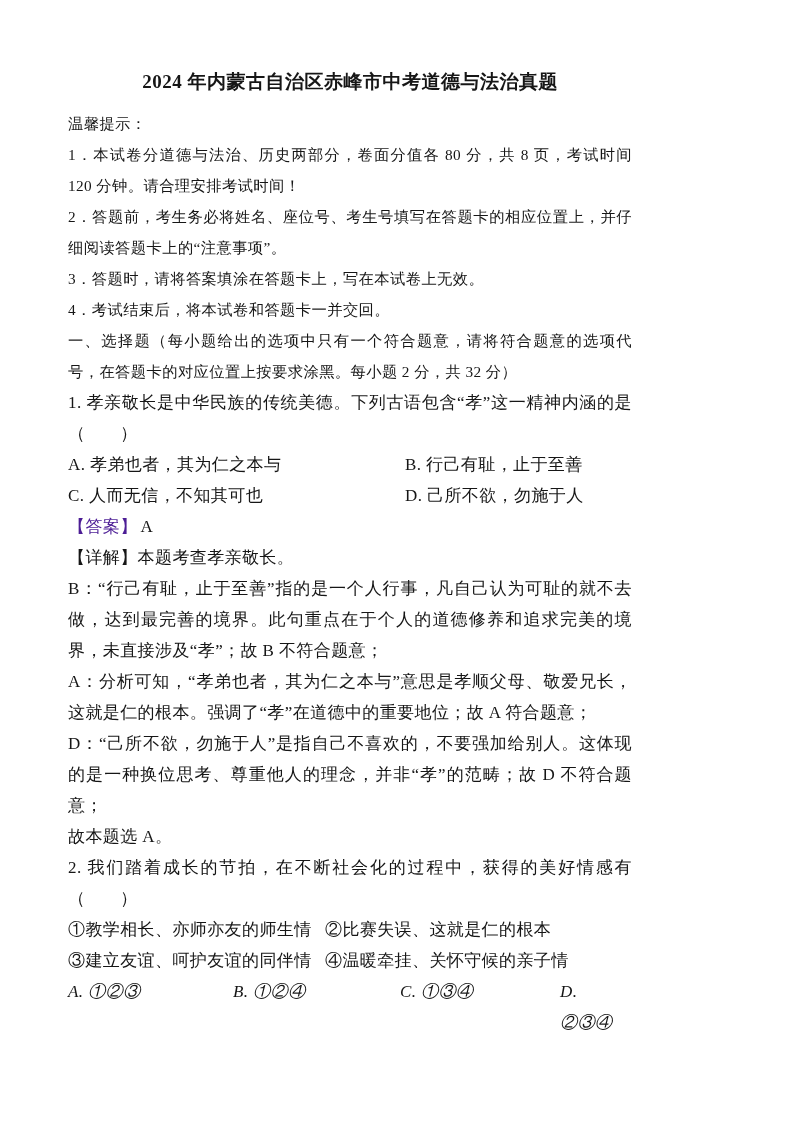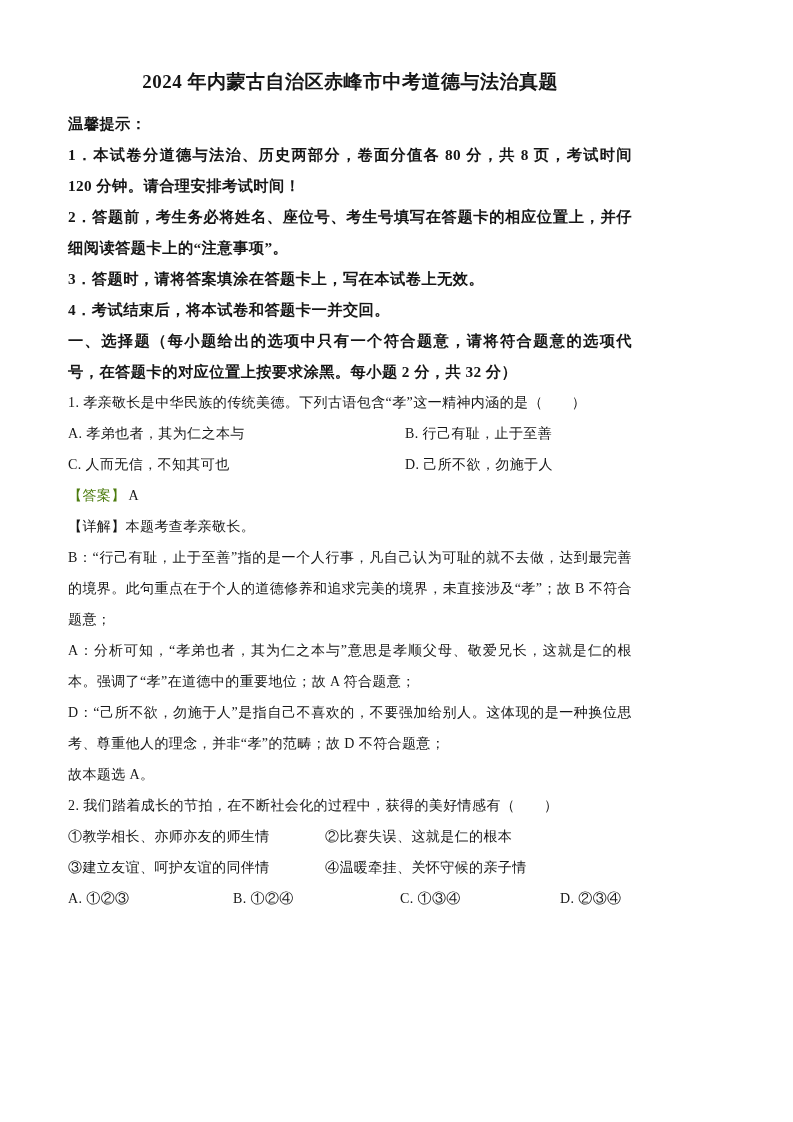--- a/index.html
+++ b/index.html
@@ -18,38 +18,38 @@
   .title {
     margin: 0 0 12px 0;
     font-size: 19px;
     font-weight: 700;
     line-height: 28px;
     text-align: center;
     letter-spacing: 0.5px;
   }
   p { margin: 0; }
   .line {
-    font-size: 14px;
+    font-size: 17px;
     line-height: 31px;
     letter-spacing: 0.4px;
     text-align: justify;
   }
   .bold {
-    font-weight: 700;
+    font-weight: 400;
     font-size: 15.3px;
   }
-  .blue { color: #4d7c0f; }
+  .blue { color: #4c1d95; }
   .ansval { margin-left: 3px; }
   .optrow { display: flex; }
   .optrow .c1 { width: 327px; flex: 0 0 327px; }
   .optrow .c2 { flex: 1; margin-left: 10px; }
   .numrow { display: flex; }
   .numrow .n1 { width: 257px; flex: 0 0 257px; }
   .numrow .n2 { flex: 1; }
-  .choices { display: flex; }
+  .choices { display: flex; font-style: italic; }
   .choices .ch1 { width: 165px; flex: 0 0 165px; }
   .choices .ch2 { width: 167px; flex: 0 0 167px; }
   .choices .ch3 { width: 160px; flex: 0 0 160px; }
   .choices .ch4 { flex: 1; }
 </style>
 </head>
 <body>
 
 <div class="page">
 

